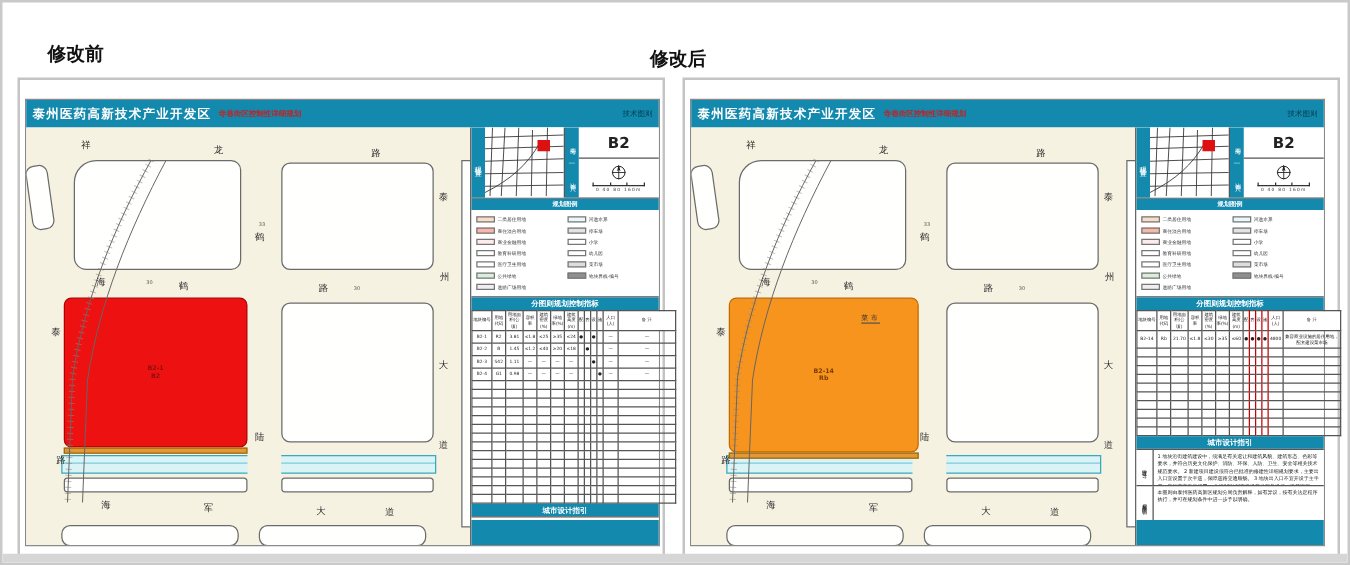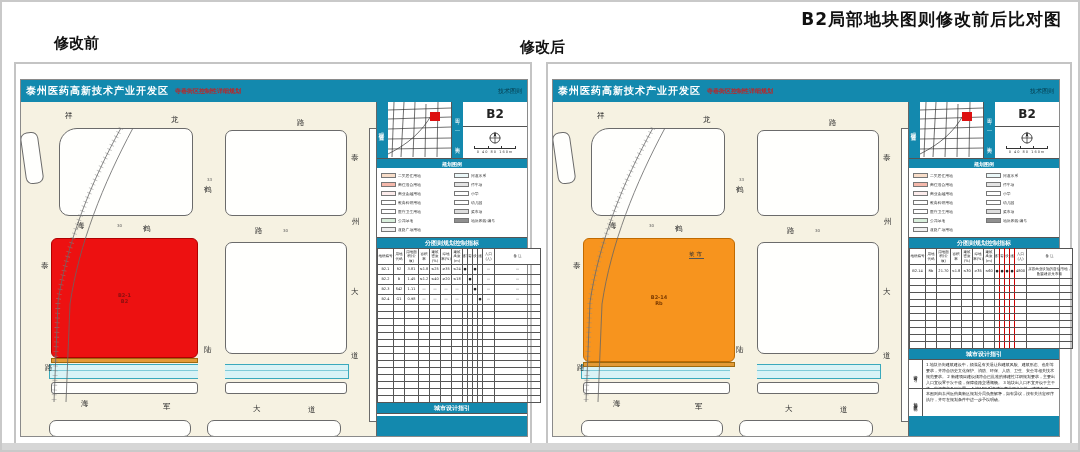--- a/index.html
+++ b/index.html
@@ -1,21 +1,21 @@
 <!DOCTYPE html>
 <html><head>
 <meta charset="utf-8">
 <style>
   html,body{margin:0;padding:0;background:#fff;font-family:"DejaVu Sans","Liberation Sans",sans-serif;}
   #stage{position:relative;width:1080px;height:452px;background:#fff;overflow:hidden;
          border:2px solid #c9c9c9;box-sizing:border-box;}
   #bottom-band{position:absolute;left:0;right:0;bottom:0;height:7px;background:#d6d6d6;}
   #page-title{position:absolute;top:6px;right:16px;font-size:17px;font-weight:bold;color:#111;letter-spacing:1px;}
   .panel-label{position:absolute;font-size:15px;font-weight:bold;color:#111;}
-  #label-before{left:36px;top:32px;margin-left:16px;}
+  #label-before{left:36px;top:32px;}
   #label-after{left:518px;top:36px;}
   .frame{position:absolute;top:60px;width:520px;height:380px;border:2px solid #c4c4c4;background:#fff;}
   #frame-0{left:12px;width:514px;}
   #frame-1{left:544px;width:522px;}
 
   
   .doc{position:absolute;left:4px;top:15px;width:508px;height:358px;border:1px solid #8a8a8a;box-sizing:border-box;
        display:flex;flex-direction:column;background:#fff;}
   .doc-header{height:22px;background:#1389ae;display:flex;align-items:center;padding:0 5px;box-sizing:border-box;flex:0 0 auto;}
   .doc-title{color:#fff;font-weight:bold;font-size:10px;letter-spacing:1px;white-space:nowrap;}
@@ -90,21 +90,20 @@
   .ntext{flex:1;font-size:4px;color:#222;line-height:1.5;padding:2px 3px;overflow:hidden;}
   .info-footer{height:20px;background:#1389ae;flex:0 0 auto;}
   
   .p1 table.ctrl th.c7,.p1 table.ctrl th.c8,.p1 table.ctrl th.c9,.p1 table.ctrl th.c10,
   .p1 table.ctrl td.c7,.p1 table.ctrl td.c8,.p1 table.ctrl td.c9,.p1 table.ctrl td.c10{border-left:0.5px solid #c00;border-right:0.5px solid #c00;}
 </style>
 </head>
 <body>
 
 <div id="stage">
-  <div id="page-title">B2局部地块图则修改前后比对图</div>
   <div id="label-before" class="panel-label">修改前</div>
   <div id="label-after" class="panel-label">修改后</div>
   <div id="frame-0" class="frame">
       <div>
   <div class="doc p0">
     <div class="doc-header">
       <span class="doc-title">泰州医药高新技术产业开发区</span>
       <span class="doc-subtitle">寺巷街区控制性详细规划</span>
       <span class="doc-tag">技术图则</span>
     </div>

